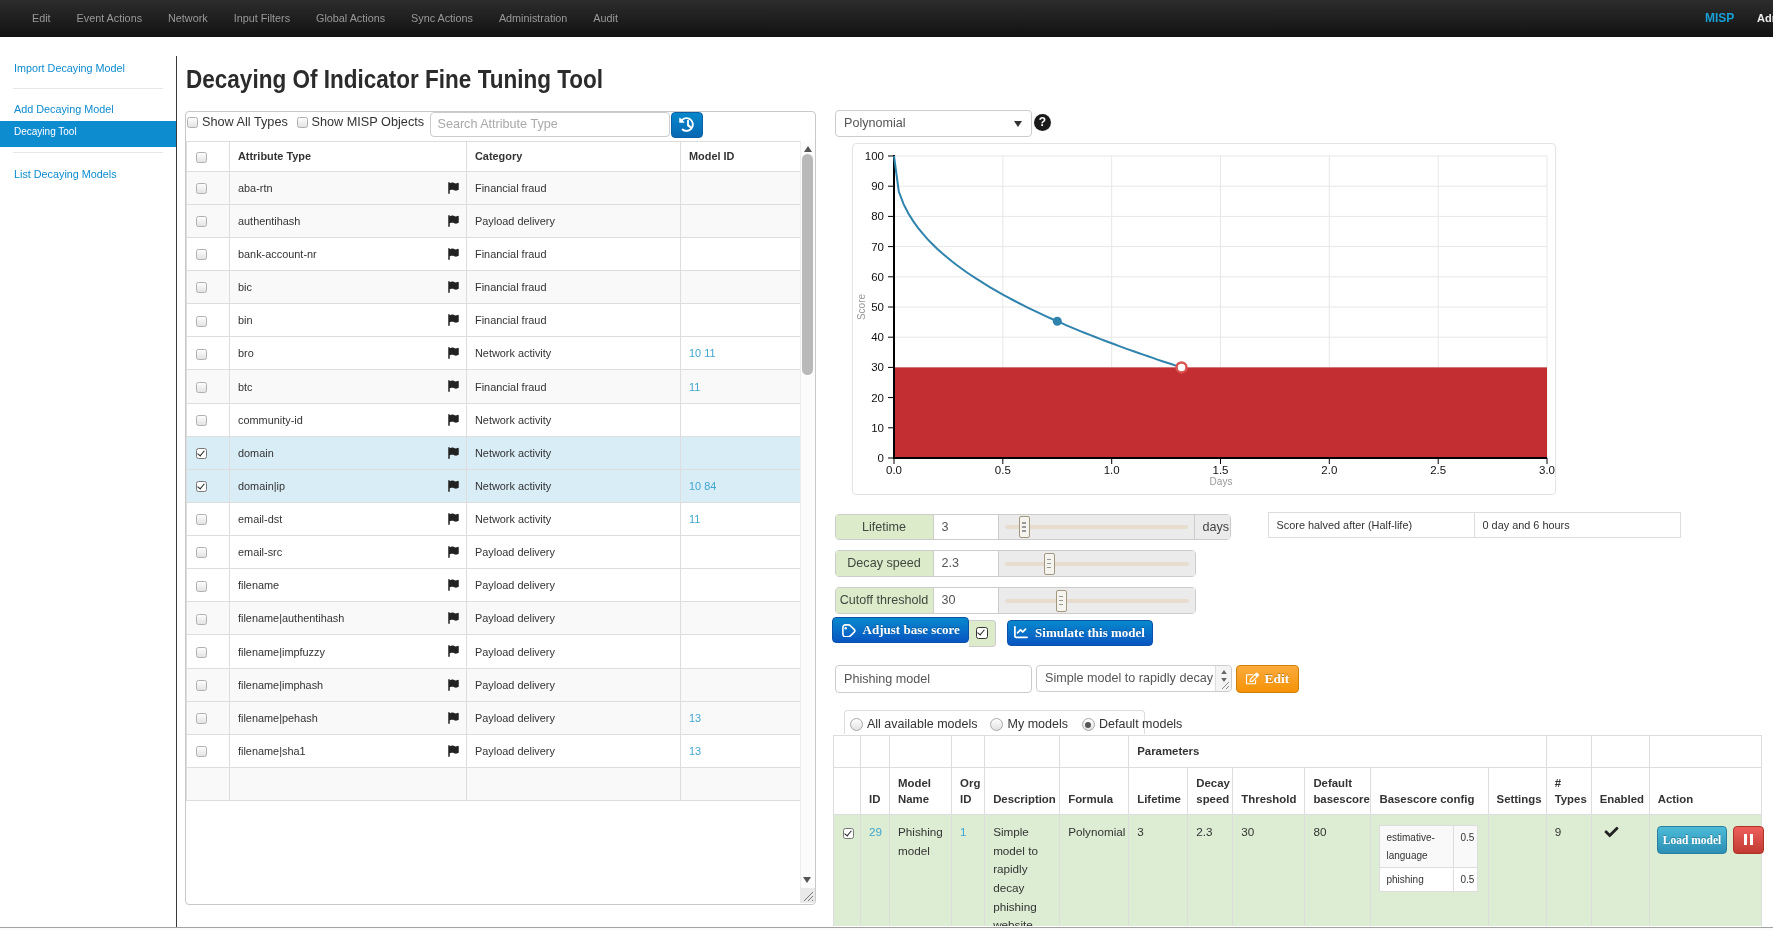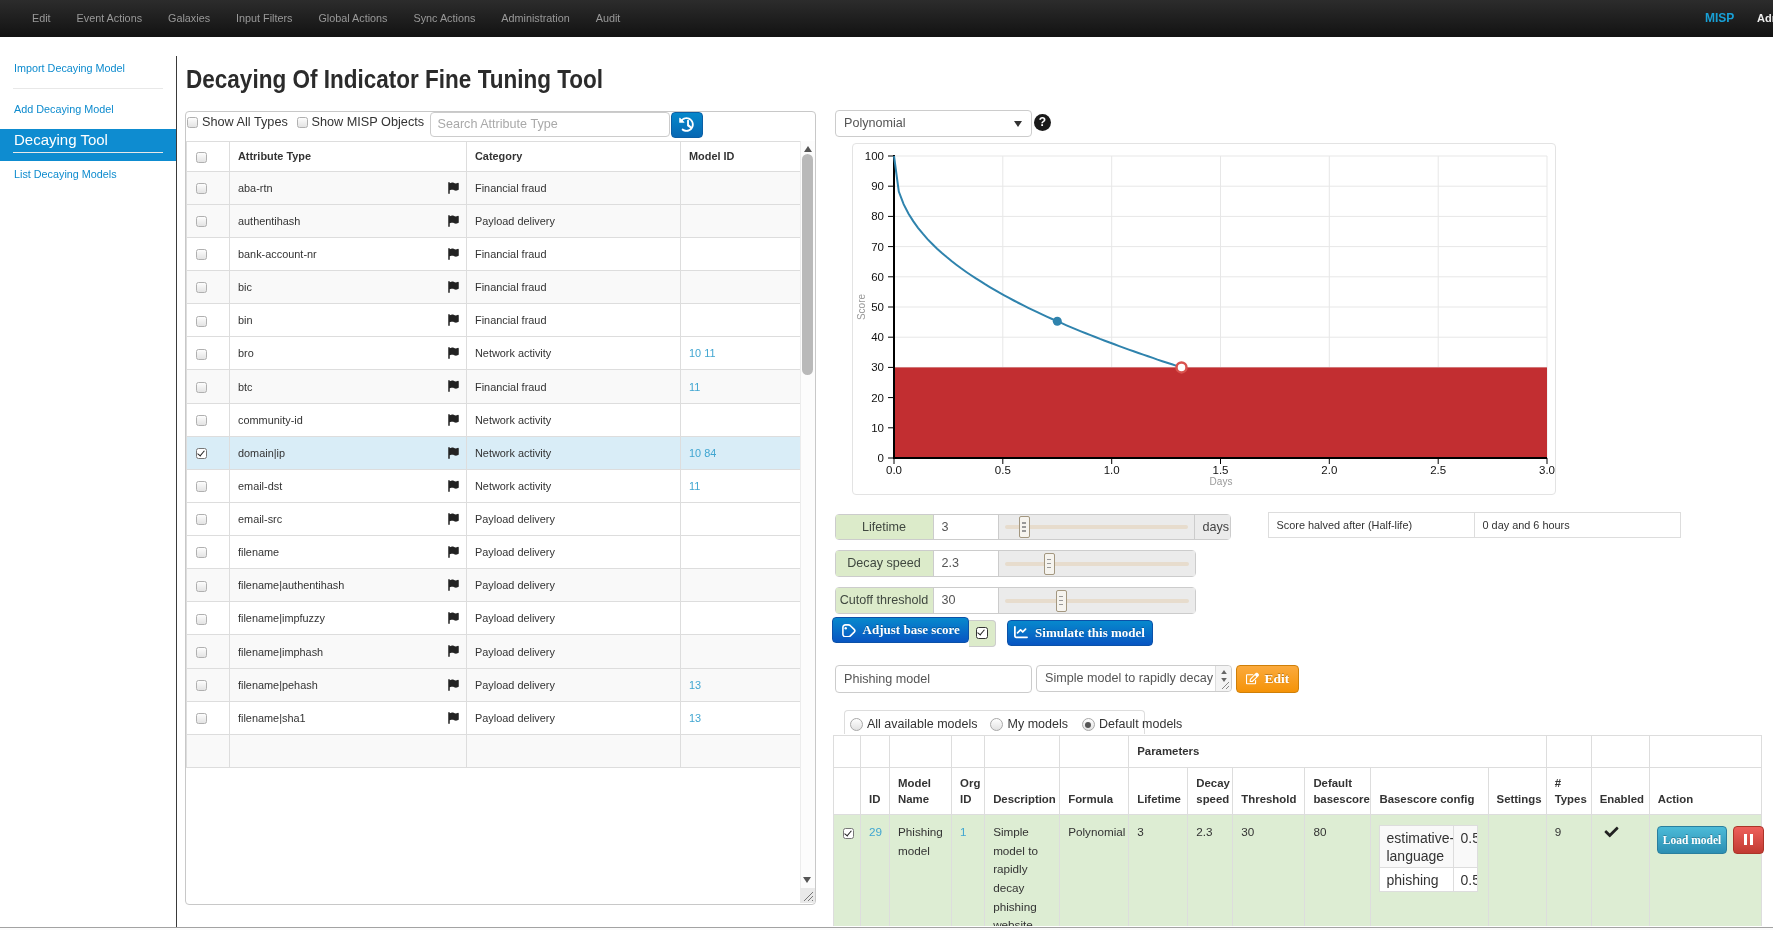--- a/index.html
+++ b/index.html
@@ -5,21 +5,21 @@
  font-family:"Liberation Sans",sans-serif;font-size:10.9px;color:#333;position:relative}
 .abs{position:absolute}
 a{text-decoration:none}
 #nav{left:0;top:0;width:1773px;height:37px;background:linear-gradient(#2c2c2c,#121212)}
 #nav .mi{float:left;color:#999;font-size:10.8px;line-height:37px;padding:0 13px}
 #nav .pad{float:left;width:19px;height:1px}
 #brand{position:absolute;left:1705px;top:0;line-height:37px;color:#18a0d6;font-weight:bold;font-size:12px}
 #adm{position:absolute;left:1757px;top:0;line-height:37px;color:#ededed;font-weight:bold;font-size:11px}
 .sb{color:#0d8bce;font-size:10.8px;line-height:13px}
 .sbhr{height:1px;background:#e8e8e8;left:13px;width:150px}
-#sbact{left:0;top:129px;width:176px;height:32px;background:#0e8cd0;color:#fff;font-size:15px;line-height:22px}
+#sbact{left:0;top:121px;width:176px;height:26px;background:#0e8cd0;color:#fff;font-size:10px;line-height:22px}
 #sbact span{padding-left:14px}
 #vline{left:176px;top:56px;width:1px;height:871.3px;background:#3a3a3a}
 #foot{left:0;top:927.3px;width:1773px;height:2.7px;background:#fbfbfb;border-top:1px solid #a3a3a3}
 h2{position:absolute;left:186px;top:66px;font-size:26.5px;line-height:26.5px;color:#2b2b2b;transform:scaleX(0.85);transform-origin:0 0;white-space:nowrap}
 #panel{left:185px;top:110.5px;width:628.5px;height:792px;border:1px solid #c8c8c8;border-radius:4px}
 .cklab{font-size:12.7px;color:#333}
 input[type=checkbox].cb{appearance:none;-webkit-appearance:none;width:9px;height:9px;border:1px solid #b0b0b0;border-radius:2.5px;background:linear-gradient(#fdfdfd,#e3e3e3);margin:0;vertical-align:middle}
 input[type=checkbox].cb:checked{background:#fff;border:1px solid #777;position:relative}
 input[type=checkbox].cb:checked::after{content:"";position:absolute;left:2px;top:0px;width:3px;height:6px;border:solid #222;border-width:0 1.8px 1.8px 0;transform:rotate(40deg)}
 #srch{left:429.5px;top:111.5px;width:224px;height:15px;border:1px solid #ccc;border-radius:4px;padding:4px 7px;font-size:12.6px;color:#555;font-family:"Liberation Sans",sans-serif}
@@ -69,30 +69,30 @@
 #mtblwrap{left:833px;top:734.5px;width:929px;height:191px;overflow:hidden}
 table.mt{border-collapse:collapse;table-layout:fixed;width:928px;font-size:11.7px}
 table.mt th,table.mt td{border:1px solid #ddd;overflow:hidden}
 table.mt th{font-weight:bold;font-size:11.4px;text-align:left;padding:0 4px 7px 8px;vertical-align:bottom;line-height:16px}
 table.mt tr.ra th{height:31.8px;vertical-align:middle;padding:0 4px 0 8px}
 table.mt tr.rb th{height:39px}
 table.mt td{vertical-align:top;padding:8px 4px 0 8px;line-height:18.6px;background:#ddedd3}
 .btn-mini{position:absolute;border-radius:4px;color:#fff;font-family:"Liberation Serif",serif;font-weight:bold;font-size:11.5px;text-align:center;text-shadow:0 -1px 0 rgba(0,0,0,0.25)}
 #loadbtn{left:1657px;top:826px;width:68px;height:26px;line-height:26px;background:linear-gradient(#4cbbd8,#2c8fb3);border:1px solid #2a7f9e}
 #pausebtn{left:1732.5px;top:826px;width:29px;height:26px;line-height:26px;background:linear-gradient(#ee5f5b,#c13a32);border:1px solid #ab3428}
-table.bsc{border-collapse:collapse;table-layout:fixed;width:98px;font-size:14px;margin:2px 0 0 0;background:#fff}
+table.bsc{border-collapse:collapse;table-layout:fixed;width:98px;font-size:10px;margin:2px 0 0 0;background:#fff}
 table.bsc td{border:1px solid #ddd;padding:2.5px 4px 2.5px 6px;line-height:18px;vertical-align:top;background:#fff !important}
 table.bsc tr.odd td{background:#f9f9f9 !important}
 </style></head>
 <body>
 <div id="nav" class="abs">
     <div class="pad"></div>
 <div class="mi">Edit</div>
 <div class="mi">Event Actions</div>
-<div class="mi">Galaxies</div>
+<div class="mi">Network</div>
 <div class="mi">Input Filters</div>
 <div class="mi">Global Actions</div>
 <div class="mi">Sync Actions</div>
 <div class="mi">Administration</div>
 <div class="mi">Audit</div>
 <span id="brand">MISP</span>
     <span id="adm">Admin</span>
   </div>
 <a class="sb abs" style="left:14px;top:61.5px">Import Decaying Model</a>
 <div class="sbhr abs" style="top:88px"></div>
@@ -179,20 +179,28 @@
           <td style="padding-left:9px"><input type="checkbox" class="cb" style=""></td>
           <td class="atype">btc<svg class="flag" viewBox="0 0 448 512" width="11" height="12">
               <path fill="#222" d="M64 32C64 14.3 49.7 0 32 0S0 14.3 0 32V64 368 480c0 17.7 14.3 32 32 32s32-14.3 32-32V352l64.3-16.1c41.1-10.3 84.6-5.5 122.5 13.4c44.2 22.1 95.5 24.8 141.7 7.4l34.7-13c12.5-4.7 20.8-16.6 20.8-30.2V66.1c0-23-24.2-38-44.8-27.7l-9.6 4.8c-46.3 23.2-100.8 23.2-147.1 0c-35.1-17.6-75.4-22-113.5-12.5L64 48V32z"></path>
             </svg></td>
           <td>Financial fraud</td>
           <td><a class="mid">11</a></td>
         </tr>
         <tr class="">
           <td style="padding-left:9px"><input type="checkbox" class="cb" style=""></td>
           <td class="atype">community-id<svg class="flag" viewBox="0 0 448 512" width="11" height="12">
+              <path fill="#222" d="M64 32C64 14.3 49.7 0 32 0S0 14.3 0 32V64 368 480c0 17.7 14.3 32 32 32s32-14.3 32-32V352l64.3-16.1c41.1-10.3 84.6-5.5 122.5 13.4c44.2 22.1 95.5 24.8 141.7 7.4l34.7-13c12.5-4.7 20.8-16.6 20.8-30.2V66.1c0-23-24.2-38-44.8-27.7l-9.6 4.8c-46.3 23.2-100.8 23.2-147.1 0c-35.1-17.6-75.4-22-113.5-12.5L64 48V32z"></path>
+            </svg></td>
+          <td>Network activity</td>
+          <td></td>
+        </tr>
+        <tr class="hl">
+          <td style="padding-left:9px"><input type="checkbox" class="cb" checked="" style=""></td>
+          <td class="atype">domain<svg class="flag" viewBox="0 0 448 512" width="11" height="12">
               <path fill="#222" d="M64 32C64 14.3 49.7 0 32 0S0 14.3 0 32V64 368 480c0 17.7 14.3 32 32 32s32-14.3 32-32V352l64.3-16.1c41.1-10.3 84.6-5.5 122.5 13.4c44.2 22.1 95.5 24.8 141.7 7.4l34.7-13c12.5-4.7 20.8-16.6 20.8-30.2V66.1c0-23-24.2-38-44.8-27.7l-9.6 4.8c-46.3 23.2-100.8 23.2-147.1 0c-35.1-17.6-75.4-22-113.5-12.5L64 48V32z"></path>
             </svg></td>
           <td>Network activity</td>
           <td></td>
         </tr>
         <tr class="hl">
           <td style="padding-left:9px"><input type="checkbox" class="cb" checked="" style=""></td>
           <td class="atype">domain|ip<svg class="flag" viewBox="0 0 448 512" width="11" height="12">
               <path fill="#222" d="M64 32C64 14.3 49.7 0 32 0S0 14.3 0 32V64 368 480c0 17.7 14.3 32 32 32s32-14.3 32-32V352l64.3-16.1c41.1-10.3 84.6-5.5 122.5 13.4c44.2 22.1 95.5 24.8 141.7 7.4l34.7-13c12.5-4.7 20.8-16.6 20.8-30.2V66.1c0-23-24.2-38-44.8-27.7l-9.6 4.8c-46.3 23.2-100.8 23.2-147.1 0c-35.1-17.6-75.4-22-113.5-12.5L64 48V32z"></path>
             </svg></td>

